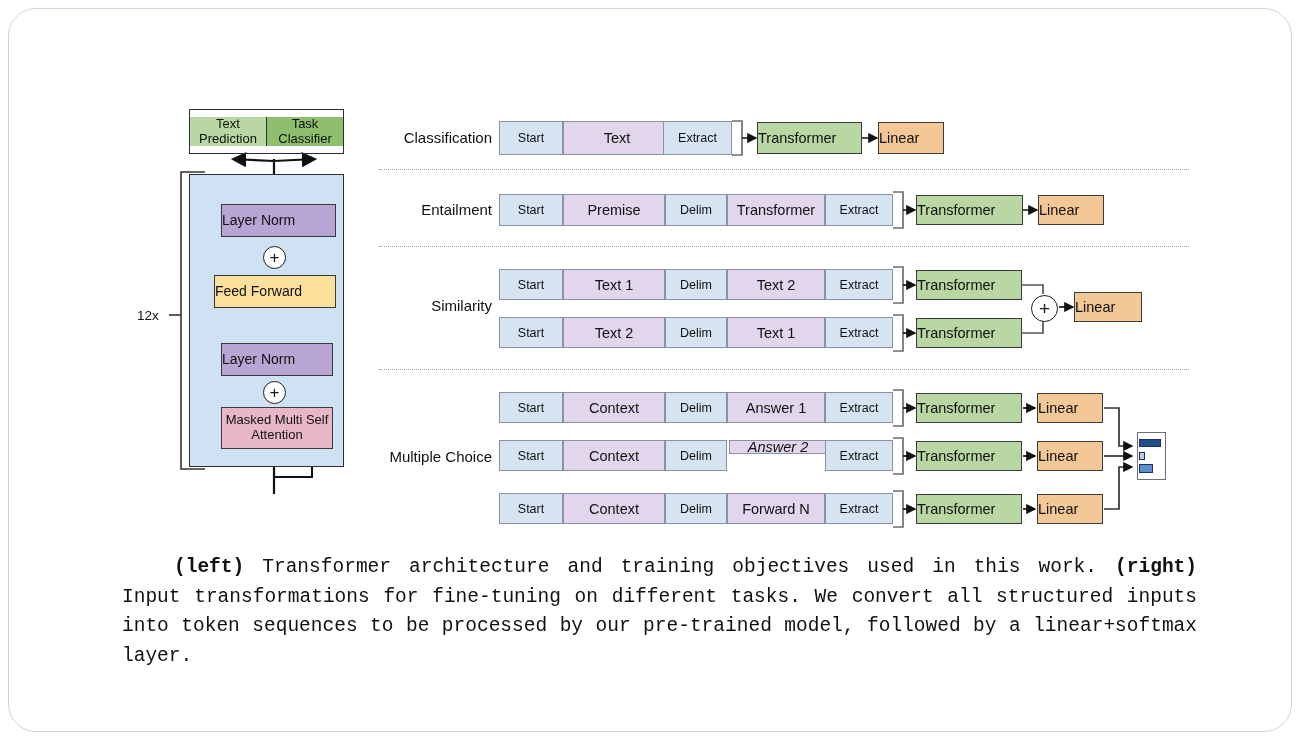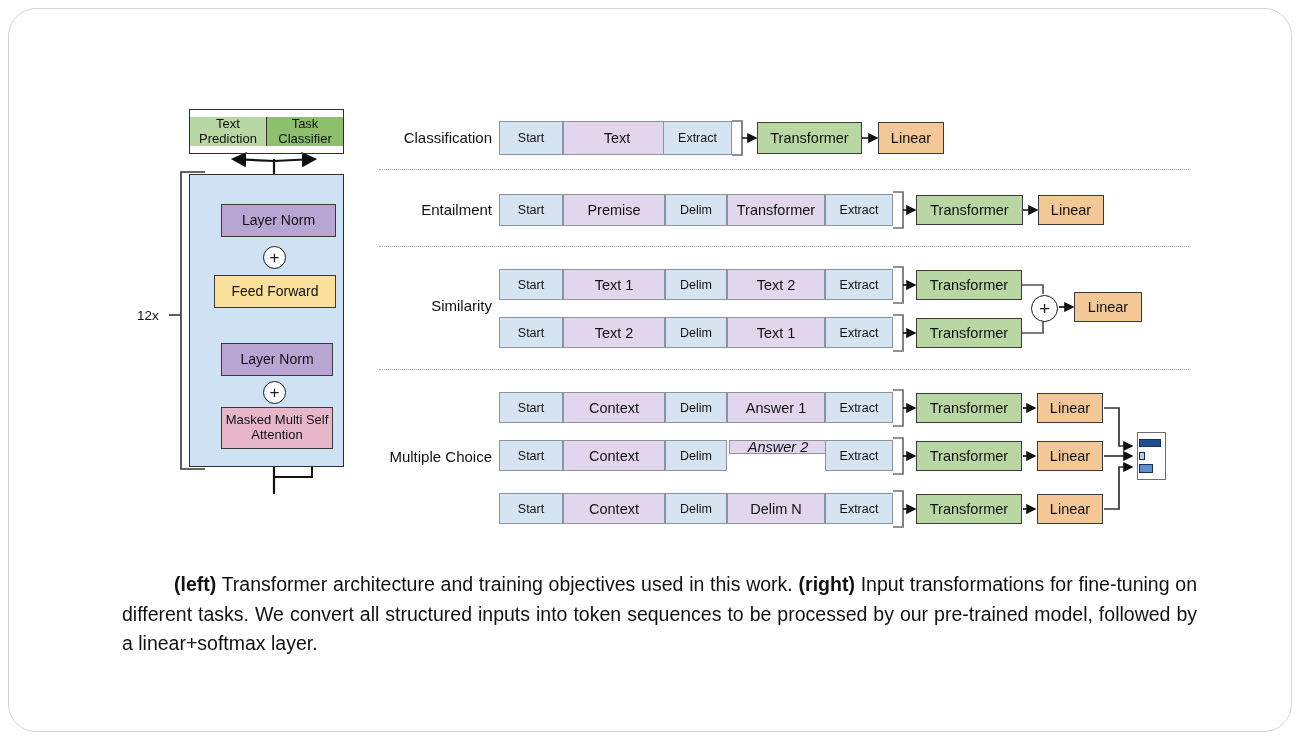--- a/index.html
+++ b/index.html
@@ -13,21 +13,21 @@
     position:absolute;left:8px;top:8px;width:1284px;height:724px;
     background:#ffffff;border:1px solid #ccd3e0;border-radius:28px;
     box-sizing:border-box;overflow:hidden;
   }
   .figure-area{position:absolute;left:0;top:0;width:1284px;height:724px;}
 
   
   .box{
     position:absolute;box-sizing:border-box;
     border:1.6px solid #3a3a3a;
-    display:flex;align-items:center;justify-content:center;
+    display:flex;align-items:center;justify-content:space-between;
     text-align:center;color:#101010;
     font-family:"Liberation Sans", sans-serif;
     line-height:1.12;
   }
   .tokbox{
     position:absolute;box-sizing:border-box;
     border:1.3px solid #8a93a6;
     display:flex;align-items:center;justify-content:center;
     color:#101010;font-family:"Liberation Sans", sans-serif;
   }
@@ -78,22 +78,22 @@
   }
 
   .mc-out{
     position:absolute;box-sizing:border-box;
     background:#ffffff;border:1.8px solid #6e6e6e;
   }
   .mc-bar{position:absolute;box-sizing:border-box;border:1px solid #1b2f52;}
 
   
   .caption{
-    position:absolute;left:113px;top:561px;width:1075px;
-    font-family:Liberation Sans, sans-serif;
+    position:absolute;left:113px;top:544px;width:1075px;
+    font-family:Liberation Mono, monospace;
     font-size:19.5px;line-height:1.52;color:#111111;
     text-align:justify;text-justify:inter-word;
   }
   .caption .ind{display:inline-block;width:52px;}
   .caption b{font-weight:bold;}
 </style>
 </head>
 <body>
 
 <div class="page-card">
@@ -238,21 +238,21 @@
   <div class="tokbox tok-mid" style="left:554px;top:431px;width:102px;height:31px;font-size:14.5px;">Context</div>
   <div class="tokbox tok-delim" style="left:656px;top:431px;width:62px;height:31px;font-size:12.5px;">Delim</div>
   <div class="tokbox tok-mid" style="left:720px;top:431px;width:98px;height:14px;font-size:14.5px;font-style:italic;">Answer 2</div>
   <div class="tokbox tok-extract" style="left:816px;top:431px;width:68px;height:31px;font-size:12.5px;">Extract</div>
   <div class="box tf" style="left:907px;top:432px;width:106px;height:30px;font-size:14.5px;">Transformer</div>
   <div class="box lin" style="left:1028px;top:432px;width:66px;height:30px;font-size:14.5px;">Linear</div>
 
   <div class="tokbox tok-start" style="left:490px;top:484px;width:64px;height:31px;font-size:12.5px;">Start</div>
   <div class="tokbox tok-mid" style="left:554px;top:484px;width:102px;height:31px;font-size:14.5px;">Context</div>
   <div class="tokbox tok-delim" style="left:656px;top:484px;width:62px;height:31px;font-size:12.5px;">Delim</div>
-  <div class="tokbox tok-mid" style="left:718px;top:484px;width:98px;height:31px;font-size:14.5px;">Delim N</div>
+  <div class="tokbox tok-mid" style="left:718px;top:484px;width:98px;height:31px;font-size:14.5px;">Forward N</div>
   <div class="tokbox tok-extract" style="left:816px;top:484px;width:68px;height:31px;font-size:12.5px;">Extract</div>
   <div class="box tf" style="left:907px;top:485px;width:106px;height:30px;font-size:14.5px;">Transformer</div>
   <div class="box lin" style="left:1028px;top:485px;width:66px;height:30px;font-size:14.5px;">Linear</div>
 
   <div class="mc-out" style="left:1128px;top:423px;width:29px;height:48px;">
     <div class="mc-bar" style="left:1px;top:6px;width:22px;height:8px;background:#1f4e8c;"></div>
     <div class="mc-bar" style="left:1px;top:19px;width:6px;height:8px;background:#b6cbe5;"></div>
     <div class="mc-bar" style="left:1px;top:31px;width:14px;height:9px;background:#5b8fd0;"></div>
   </div>
 

